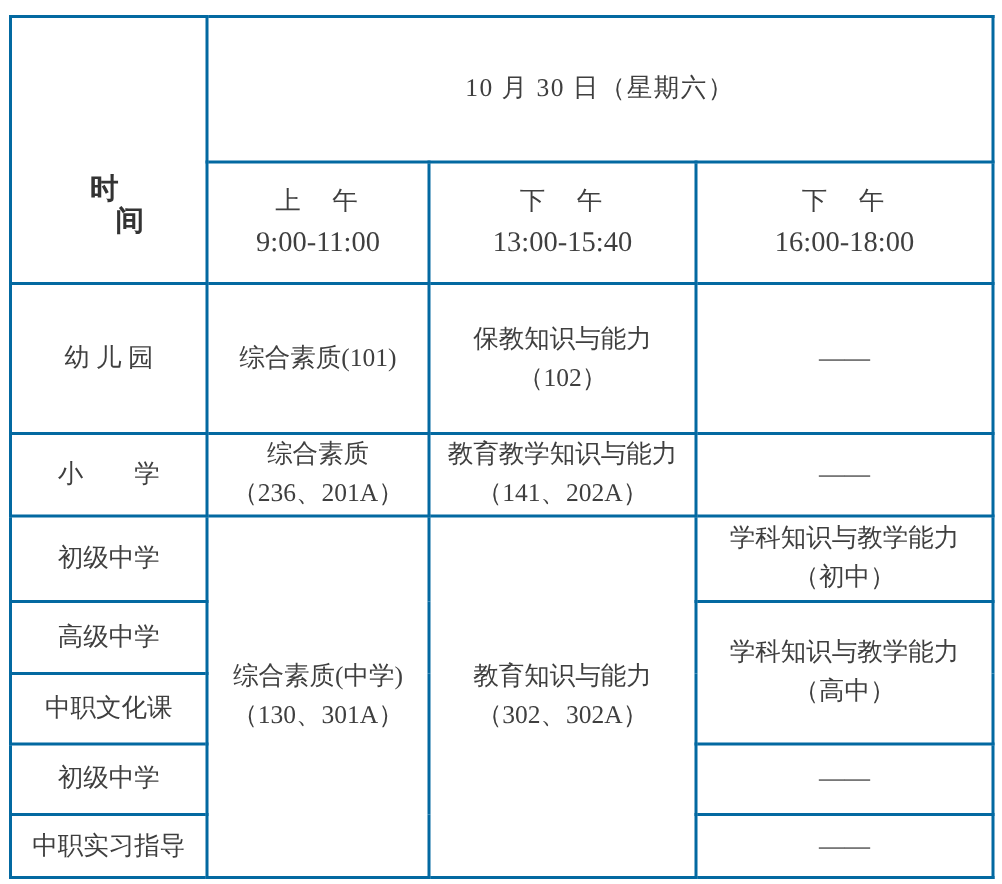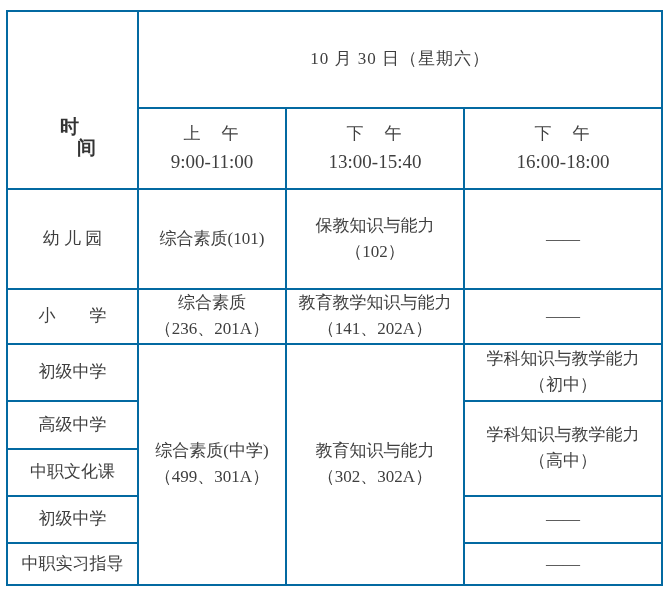--- a/index.html
+++ b/index.html
@@ -142,21 +142,21 @@
         <div>教育教学知识与能力</div>
         <div>（141、202A）</div>
       </td>
       <td class="dash-cell">——</td>
     </tr>
 
     <tr class="r-junior">
       <td class="row-label">初级中学</td>
       <td class="two-line" rowspan="5">
         <div>综合素质(中学)</div>
-        <div>（499、301A）</div>
+        <div>（130、301A）</div>
       </td>
       <td class="two-line" rowspan="5">
         <div>教育知识与能力</div>
         <div>（302、302A）</div>
       </td>
       <td class="two-line">
         <div>学科知识与教学能力</div>
         <div>（初中）</div>
       </td>
     </tr>

